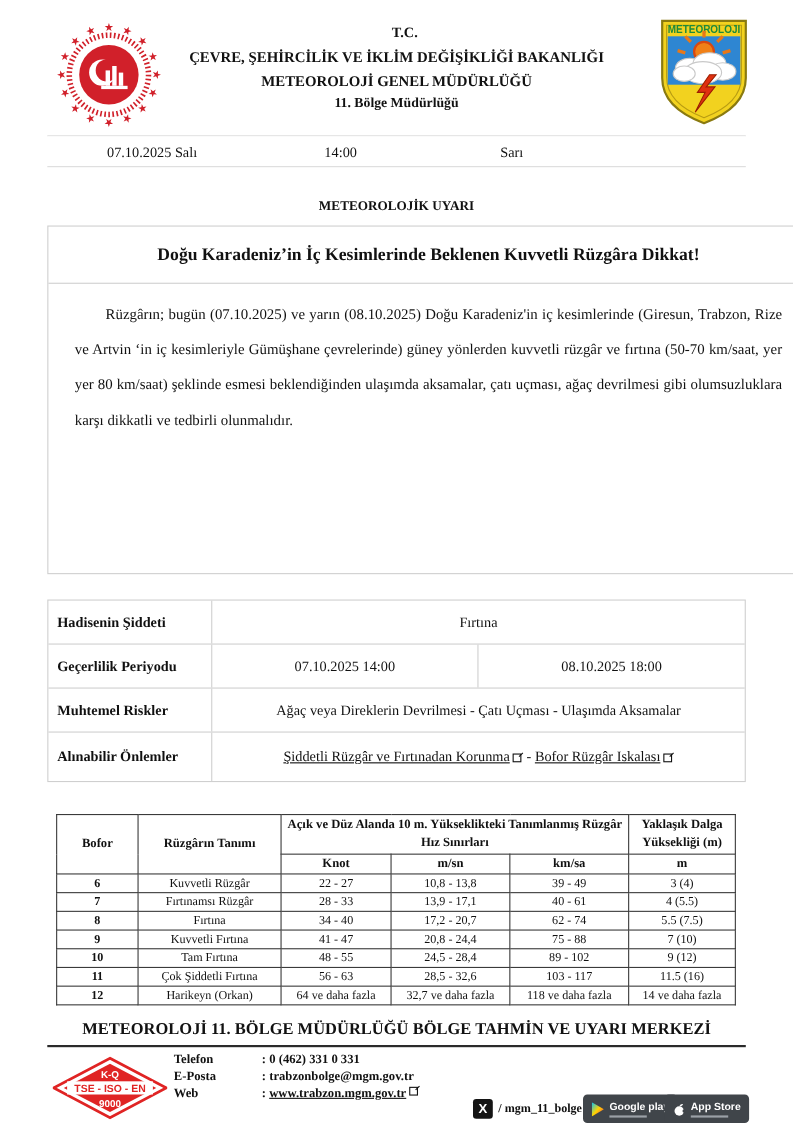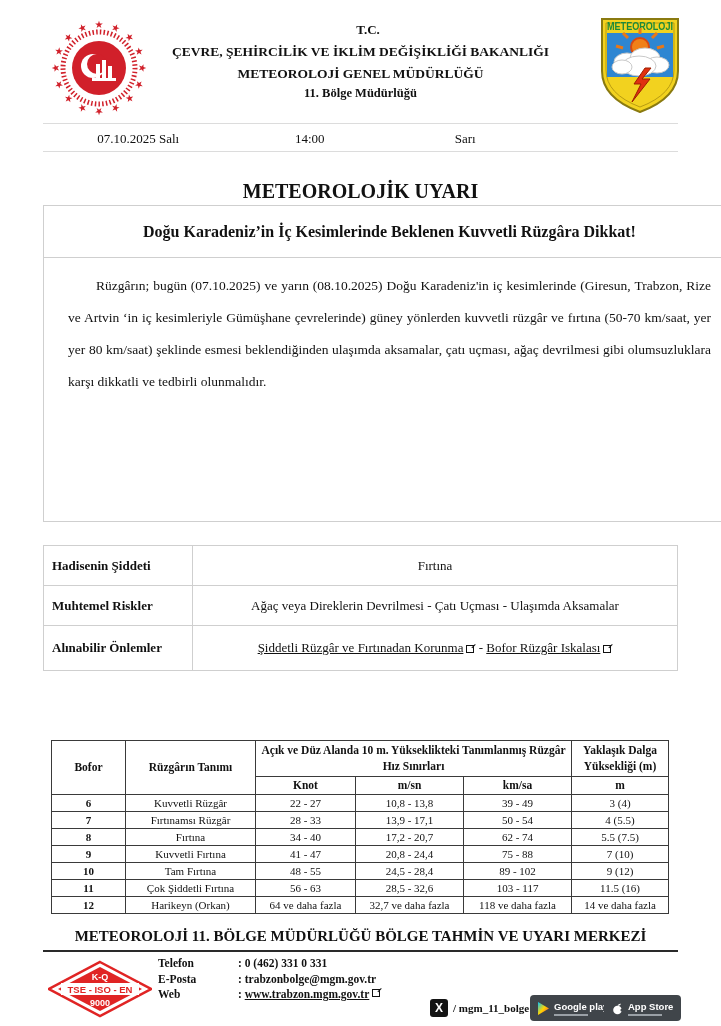--- a/index.html
+++ b/index.html
@@ -18,21 +18,21 @@
   .itable{left:43px;top:123px;width:635px;border-top:1px solid #dcdcdc;border-bottom:1px solid #dcdcdc;}
   .irow{display:flex;}
   .irow.head .icell{background:#ececec;font-weight:bold;}
   .icell{height:25px;line-height:25px;text-align:center;font-size:13px;box-sizing:border-box;}
   .irow.head .icell{border-right:2px solid #fff;}
   .irow.head .icell:last-child{border-right:none;}
   .irow.data{border-top:2px solid #fff;}
   .c0{width:30%;} .c1{width:24%;} .c2{width:21%;} .c3{width:25%;}
   .renk-link{font-weight:bold;text-decoration:underline;color:#111;cursor:pointer;}
 
-  .sec-title{left:0;right:0;top:180px;text-align:center;font-size:20px;font-weight:bold;}
+  .sec-title{left:0;right:0;top:180px;text-align:center;font-size:12px;font-weight:bold;}
 
   
   .wbox{left:43px;top:205px;width:693px;height:317px;border:1px solid #cfcfcf;box-sizing:border-box;}
   .wtitle{border-bottom:1px solid #cfcfcf;text-align:center;font-weight:bold;font-size:16px;
           padding:17px 8px 16px 8px;}
   .wbody{padding:12px 24px 0 24px;font-size:13.5px;line-height:32px;text-align:justify;text-indent:28px;}
 
   
   .dtable{left:43px;top:545px;width:635px;border:1px solid #cfcfcf;box-sizing:border-box;}
   .drow{display:flex;border-bottom:1px solid #cfcfcf;height:39px;}
@@ -167,20 +167,27 @@
     <div class="wtitle">Doğu Karadeniz’in İç Kesimlerinde Beklenen Kuvvetli Rüzgâra Dikkat!</div>
     <div class="wbody">Rüzgârın; bugün (07.10.2025) ve yarın (08.10.2025) Doğu Karadeniz'in iç kesimlerinde (Giresun, Trabzon, Rize ve Artvin ‘in iç kesimleriyle Gümüşhane çevrelerinde) güney yönlerden kuvvetli rüzgâr ve fırtına (50-70 km/saat, yer yer 80 km/saat) şeklinde esmesi beklendiğinden ulaşımda aksamalar, çatı uçması, ağaç devrilmesi gibi olumsuzluklara karşı dikkatli ve tedbirli olunmalıdır.</div>
   </div>
 
   <div class="abs dtable">
     <div class="drow">
       <div class="dlabel">Hadisenin Şiddeti</div>
       <div class="dval">Fırtına</div>
     </div>
     <div class="drow">
+      <div class="dlabel">Geçerlilik Periyodu</div>
+      <div class="dval2">
+        <div>07.10.2025 14:00</div>
+        <div>08.10.2025 18:00</div>
+      </div>
+    </div>
+    <div class="drow">
       <div class="dlabel">Muhtemel Riskler</div>
       <div class="dval">Ağaç veya Direklerin Devrilmesi - Çatı Uçması - Ulaşımda Aksamalar</div>
     </div>
     <div class="drow">
       <div class="dlabel">Alınabilir Önlemler</div>
       <div class="dval">
         <span class="doclink">Şiddetli Rüzgâr ve Fırtınadan Korunma</span>
           <span class="ext"></span>
           <span class="pre"> - </span>
           <span class="doclink">Bofor Rüzgâr Iskalası</span>
@@ -219,21 +226,21 @@
           <td>22 - 27</td>
           <td>10,8 - 13,8</td>
           <td>39 - 49</td>
           <td>3 (4)</td>
       </tr>
       <tr>
         <td>7</td>
           <td>Fırtınamsı Rüzgâr</td>
           <td>28 - 33</td>
           <td>13,9 - 17,1</td>
-          <td>50 - 54</td>
+          <td>40 - 61</td>
           <td>4 (5.5)</td>
       </tr>
       <tr>
         <td>8</td>
           <td>Fırtına</td>
           <td>34 - 40</td>
           <td>17,2 - 20,7</td>
           <td>62 - 74</td>
           <td>5.5 (7.5)</td>
       </tr>

